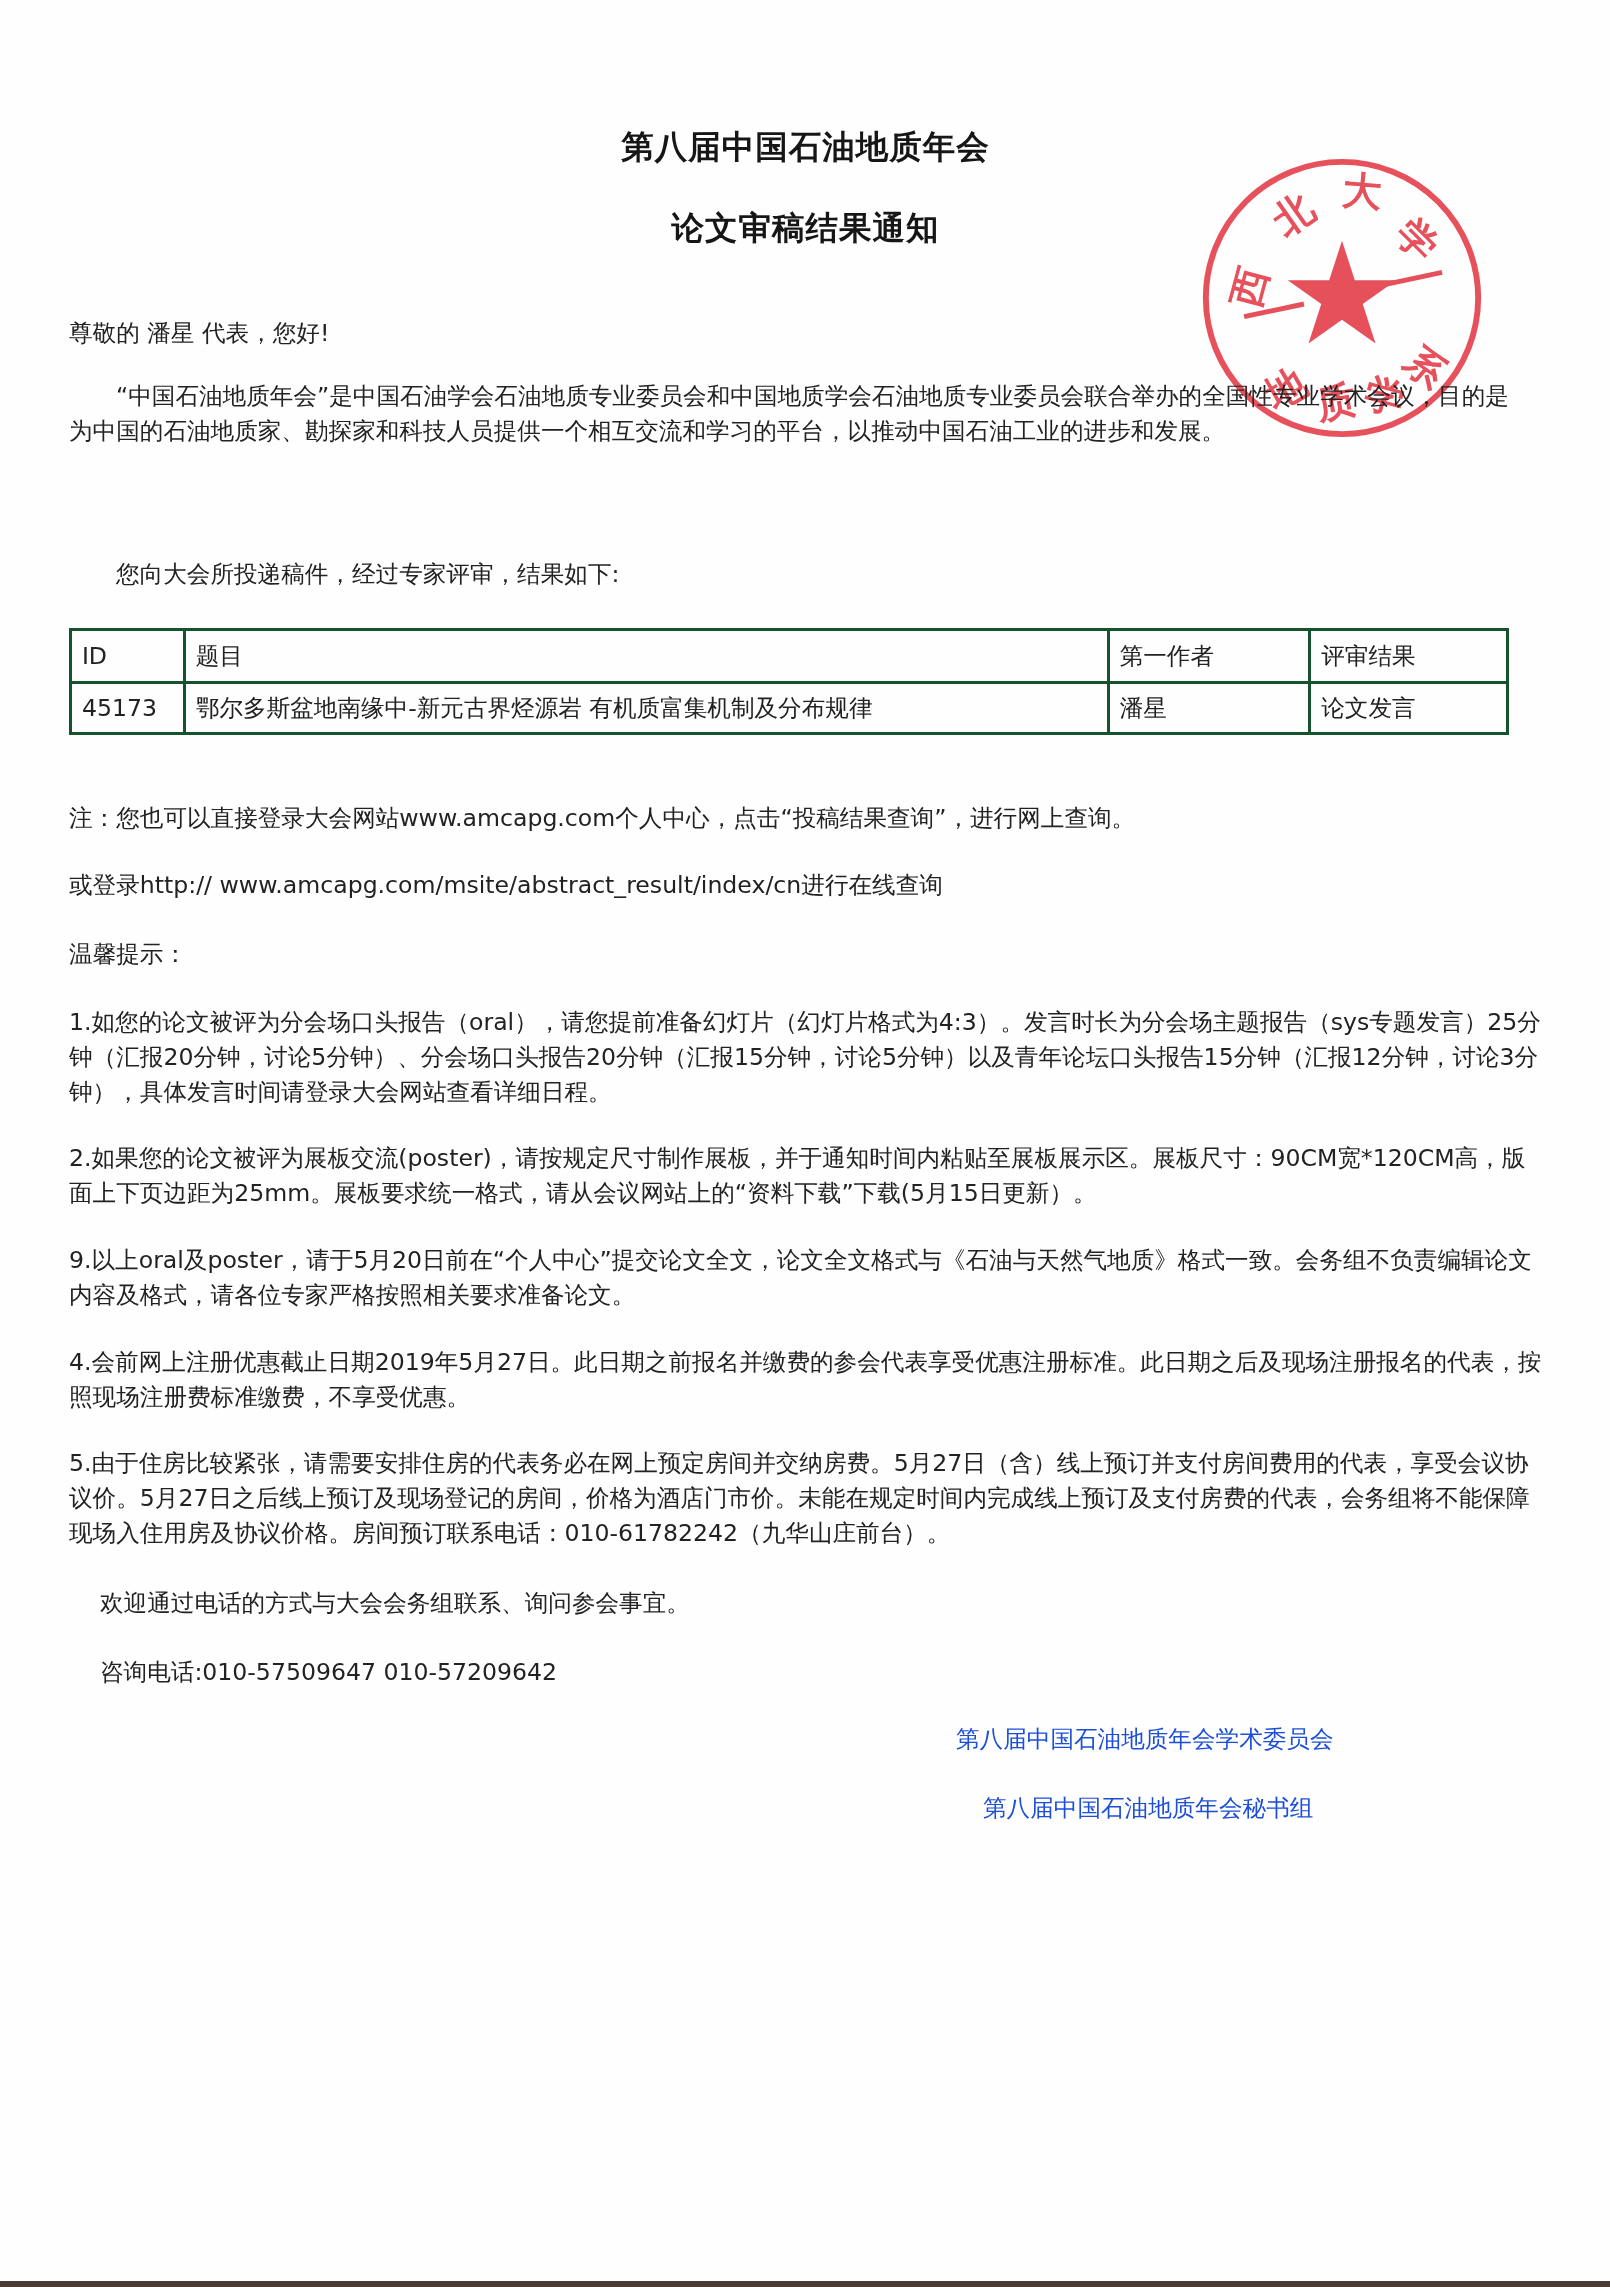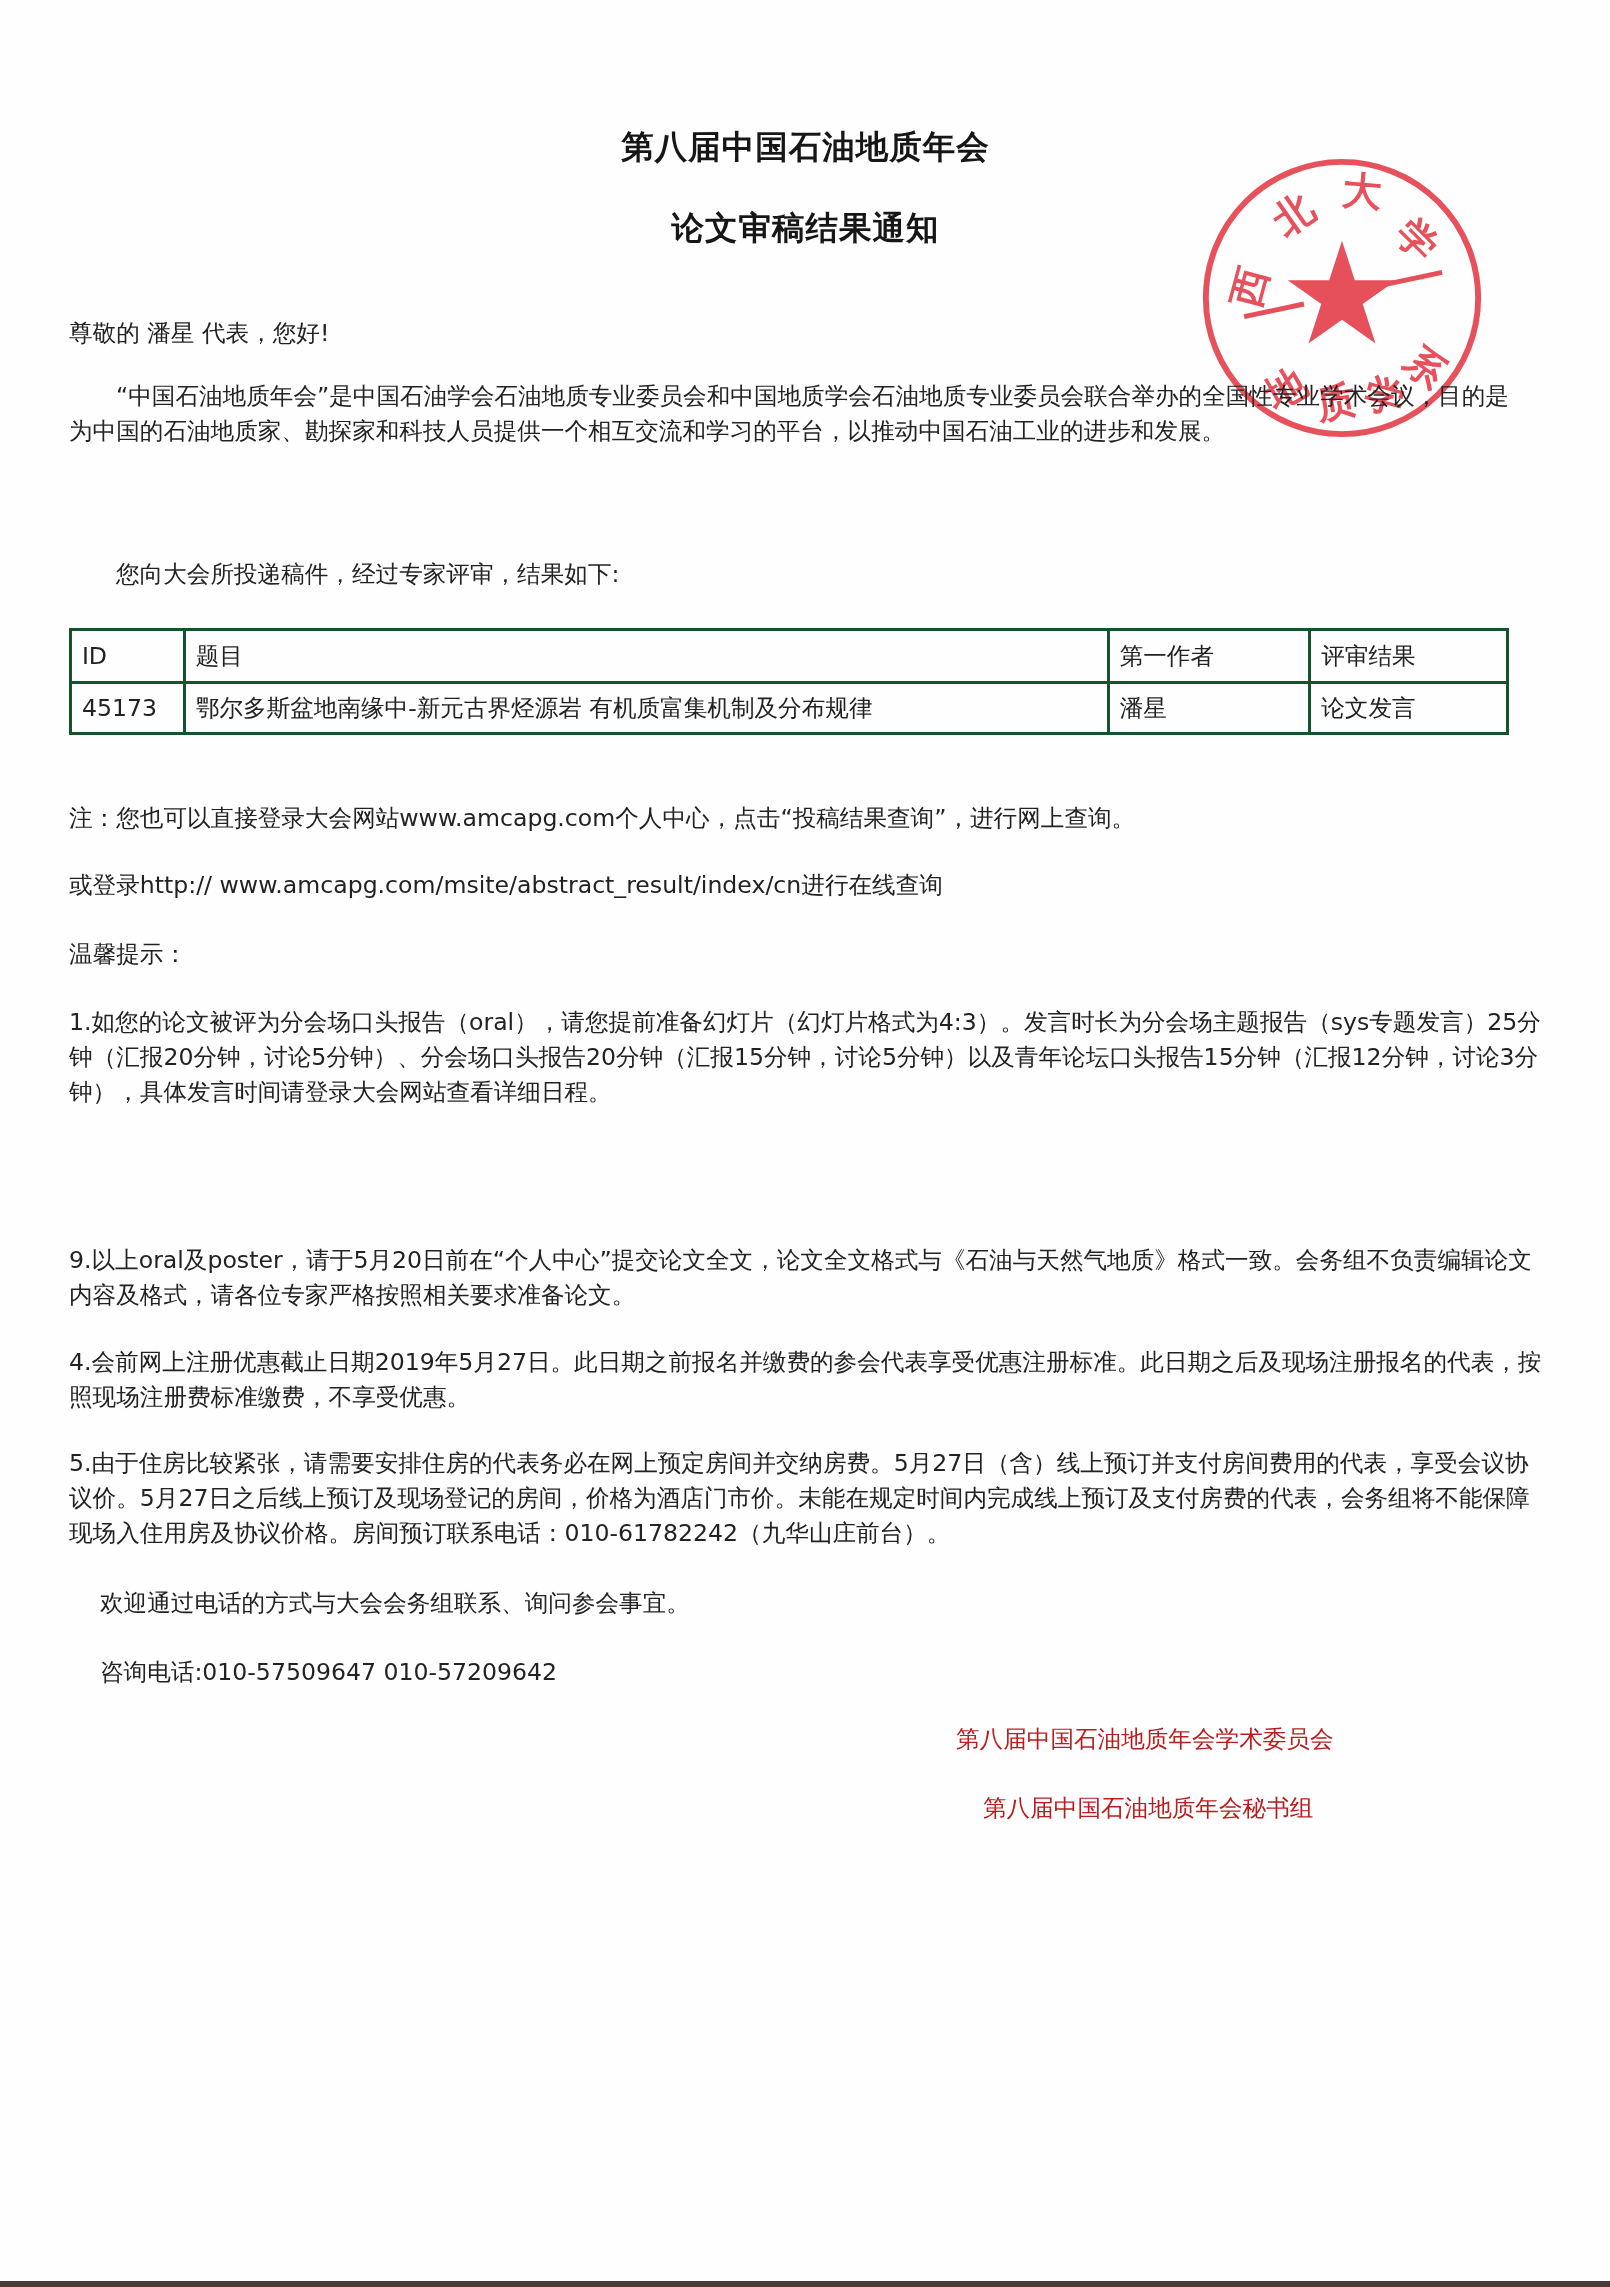--- a/index.html
+++ b/index.html
@@ -13,21 +13,21 @@
   .para { position: absolute; left: 69px; width: 1468px; font-size: 23.6px; line-height: 35px; color: #222; }
   .para.wide { width: 1478px; }
   .indent { text-indent: 47px; }
   table.result { position: absolute; left: 69px; top: 628px; width: 1440px; border-collapse: collapse; font-size: 23.6px; color: #222; }
   table.result td { border: 3px solid #14532d; padding: 5.9px 9.9px; height: 51px; vertical-align: middle; }
   table.result tr.head td { height: 53px; }
   .c-id { width: 114px; }
   .c-title { width: 926px; }
   .c-author { width: 202px; }
   .c-result { width: 198px; }
-  .sign { position: absolute; font-size: 23.6px; line-height: 31.5px; color: #b91c1c; white-space: nowrap; }
+  .sign { position: absolute; font-size: 23.6px; line-height: 31.5px; color: #1d4ed8; white-space: nowrap; }
   .stamp { position: absolute; left: 1194px; top: 150px; width: 296px; height: 296px; }
   .bottom-strip { position: absolute; left: 0; top: 2281px; width: 1611px; height: 5.9px; background: #4a3c34; }
   a.link { color: #222; text-decoration: none; }
 </style>
 </head>
 <body>
 
 <div class="page">
 
   <div class="title t2">论文审稿结果通知</div>
@@ -78,20 +78,21 @@
 
   <div class="line" style="top:803px;">
     <span>注：您也可以直接登录大会网站</span><a class="link">www.amcapg.com</a><span>个人中心，点击“投稿结果查询”，进行网上查询。</span>
   </div>
   <div class="line" style="top:870px;">
     <span>或登录</span><a class="link">http:// www.amcapg.com/msite/abstract_result/index/cn</a><span>进行在线查询</span>
   </div>
   <div class="line" style="top:939px;">温馨提示：</div>
 
   <div class="para wide" style="top:1005px;">1.如您的论文被评为分会场口头报告（oral），请您提前准备幻灯片（幻灯片格式为4:3）。发言时长为分会场主题报告（sys专题发言）25分钟（汇报20分钟，讨论5分钟）、分会场口头报告20分钟（汇报15分钟，讨论5分钟）以及青年论坛口头报告15分钟（汇报12分钟，讨论3分钟），具体发言时间请登录大会网站查看详细日程。</div>
+  <div class="para wide" style="top:1141px;">2.如果您的论文被评为展板交流(poster)，请按规定尺寸制作展板，并于通知时间内粘贴至展板展示区。展板尺寸：90CM宽*120CM高，版面上下页边距为25mm。展板要求统一格式，请从会议网站上的“资料下载”下载(5月15日更新）。</div>
   <div class="para wide" style="top:1243px;">9.以上oral及poster，请于5月20日前在“个人中心”提交论文全文，论文全文格式与《石油与天然气地质》格式一致。会务组不负责编辑论文内容及格式，请各位专家严格按照相关要求准备论文。</div>
   <div class="para wide" style="top:1345px;">4.会前网上注册优惠截止日期2019年5月27日。此日期之前报名并缴费的参会代表享受优惠注册标准。此日期之后及现场注册报名的代表，按照现场注册费标准缴费，不享受优惠。</div>
   <div class="para wide" style="top:1446px;">5.由于住房比较紧张，请需要安排住房的代表务必在网上预定房间并交纳房费。5月27日（含）线上预订并支付房间费用的代表，享受会议协议价。5月27日之后线上预订及现场登记的房间，价格为酒店门市价。未能在规定时间内完成线上预订及支付房费的代表，会务组将不能保障现场入住用房及协议价格。房间预订联系电话：010-61782242（九华山庄前台）。</div>
 
   <div class="line" style="top:1588px; left:100px;">欢迎通过电话的方式与大会会务组联系、询问参会事宜。</div>
   <div class="line" style="top:1657px; left:100px;">咨询电话:010-57509647 010-57209642</div>
 
   <div class="sign" style="top:1724px; left:956px;">第八届中国石油地质年会学术委员会</div>
   <div class="sign" style="top:1793px; left:983px;">第八届中国石油地质年会秘书组</div>
 

